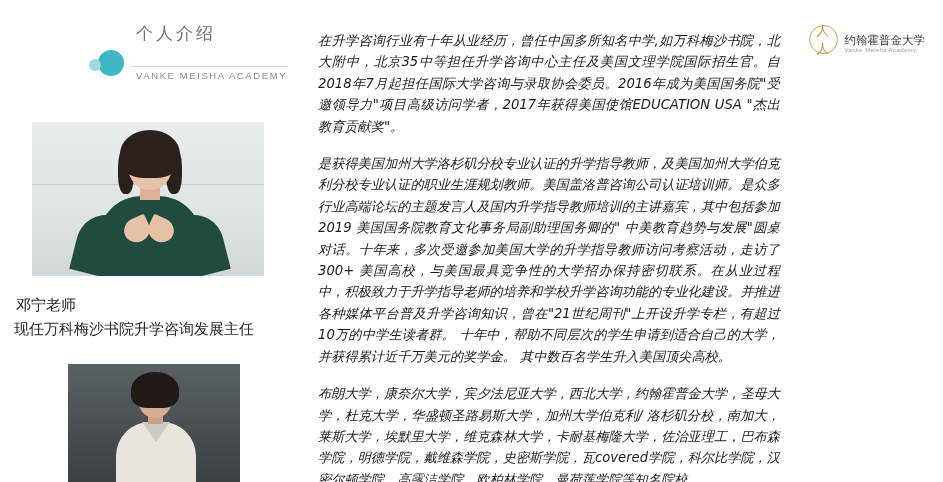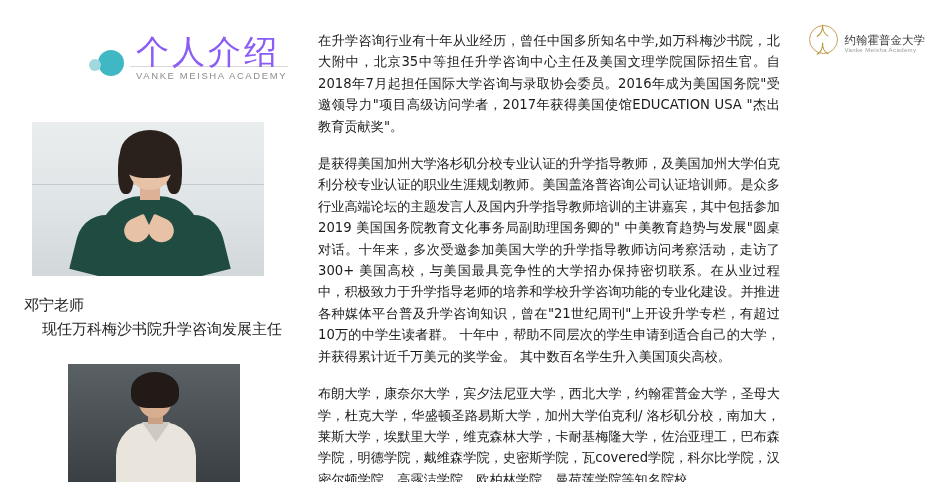--- a/index.html
+++ b/index.html
@@ -51,23 +51,23 @@
     left: -9px;
     top: 9px;
     width: 12px;
     height: 12px;
     border-radius: 50%;
     background: #9fd9de;
   }
   .logo-title {
     position: absolute;
     left: 118px;
-    top: 8px;
-    font-size: 33px;
-    color: #8b5cf6;
+    top: 0;
+    font-size: 17px;
+    color: #737373;
     letter-spacing: 3px;
     font-family: "DejaVu Sans", sans-serif;
     white-space: nowrap;
   }
   .logo-sub {
     position: absolute;
     left: 118px;
     top: 48px;
     font-size: 9.5px;
     color: #8d8d8d;
@@ -172,29 +172,29 @@
     position: absolute;
     left: 116px; top: 96px;
     width: 26px; height: 24px;
     border-radius: 10% 50% 50% 50%;
     background: #e7c2a6;
     transform: rotate(25deg);
   }
 
   .speaker-name {
     position: absolute;
-    left: 24px;
+    left: 16px;
     top: 296px;
     font-size: 15px;
     color: #262626;
     font-family: Liberation Mono, monospace;
   }
   .speaker-title {
     position: absolute;
-    left: 42px;
+    left: 14px;
     top: 320px;
     font-size: 15px;
     color: #262626;
     font-family: Liberation Sans, sans-serif;
   }
 
   .photo-cam {
     position: absolute;
     left: 68px;
     top: 364px;
@@ -250,20 +250,21 @@
     top: 30px;
     width: 462px;
     font-family: "DejaVu Sans", sans-serif;
     font-size: 13.2px;
     line-height: 21.4px;
     color: #1b1b1b;
     text-align: justify;
   }
   .body-text p {
     margin: 0 0 16px 0;
+    font-style: italic;
   }
   .body-text p:last-child { margin-bottom: 0; }
 
   
   .brand {
     position: absolute;
     right: 18px;
     top: 24px;
     height: 30px;
     display: flex;

